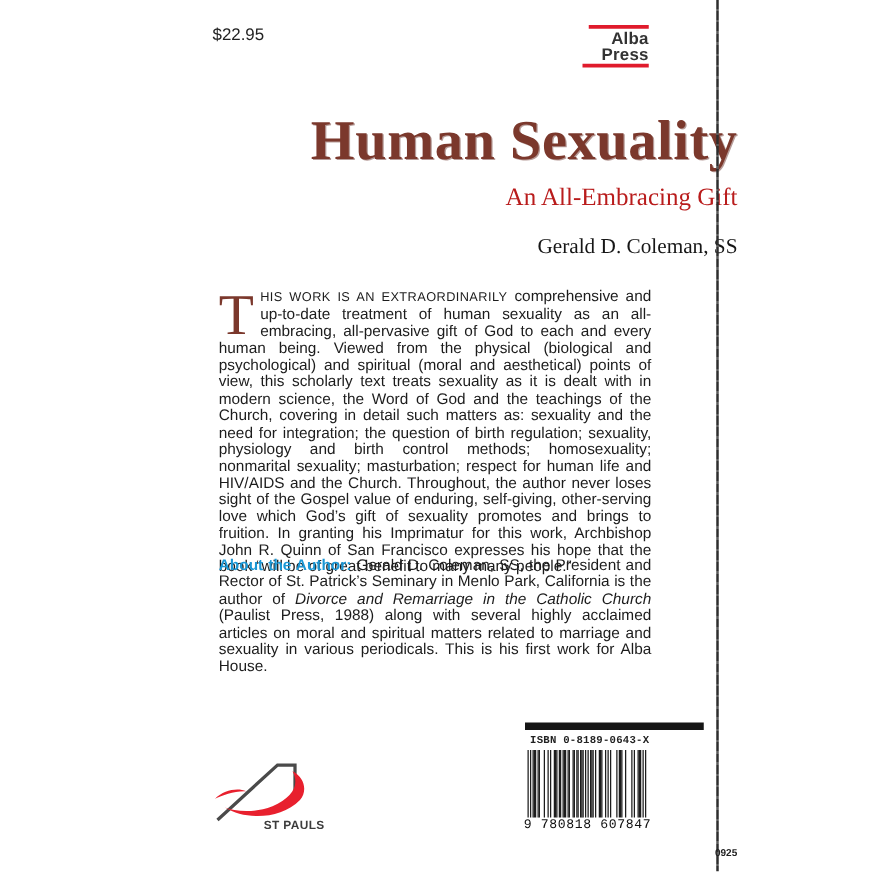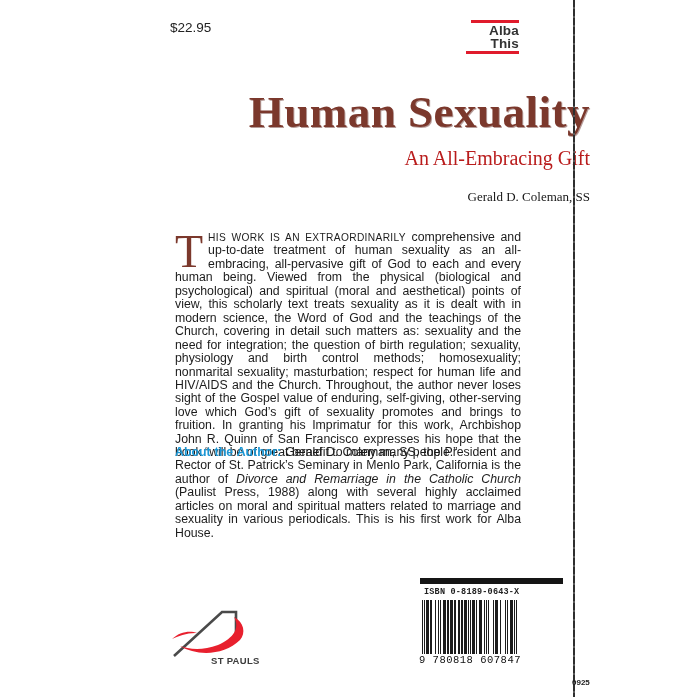--- a/index.html
+++ b/index.html
@@ -14,21 +14,21 @@
   .alba .rule.top{width:48px;margin-left:auto;margin-bottom:1px;}
   .alba .rule.bottom{width:53px;margin-top:1px;}
   .alba .pubname{font-size:13.5px;font-weight:bold;line-height:13px;color:#333;letter-spacing:0.2px;}
   
   .header{position:absolute;left:105px;top:88px;width:485px;text-align:right;}
   .title{
     font-family:"Liberation Serif",serif;font-weight:bold;font-size:45px;line-height:48px;
     color:#7b382c;letter-spacing:0.5px;text-shadow:1px 1px 0 rgba(94,36,28,0.45);
   }
   .subtitle{font-family:"Liberation Serif",serif;font-size:20px;line-height:30px;color:#b91c1c;margin-top:7px;}
-  .author{font-family:"Liberation Serif",serif;font-size:13px;line-height:22px;color:#161616;margin-top:13px;}
+  .author{font-family:"Liberation Serif",serif;font-size:17px;line-height:22px;color:#161616;margin-top:13px;}
   
   .synopsis{
     position:absolute;left:175px;top:231px;width:346px;
     font-size:12.3px;line-height:13.45px;text-align:justify;color:#1c1c1c;
   }
   .dropcap{
     float:left;font-family:"Liberation Serif",serif;font-size:46px;line-height:39px;
     color:#7b382c;padding-right:5px;padding-top:1px;
   }
   .leadin{font-size:10.2px;letter-spacing:0.35px;}
@@ -69,21 +69,21 @@
 </head>
 <body>
 
 <div id="cover">
 
   <div class="price">$22.95</div>
 
   <div class="alba">
     <div class="rule top"></div>
     <div class="pubname">Alba</div>
-    <div class="pubname">This</div>
+    <div class="pubname">Press</div>
     <div class="rule bottom"></div>
   </div>
 
   <div class="header">
     <div class="title">Human Sexuality</div>
     <div class="subtitle">An All-Embracing Gift</div>
     <div class="author">Gerald D. Coleman, SS</div>
   </div>
 
   <div class="synopsis"><span class="dropcap">T</span><span class="leadin">HIS WORK IS AN EXTRAORDINARILY</span>

